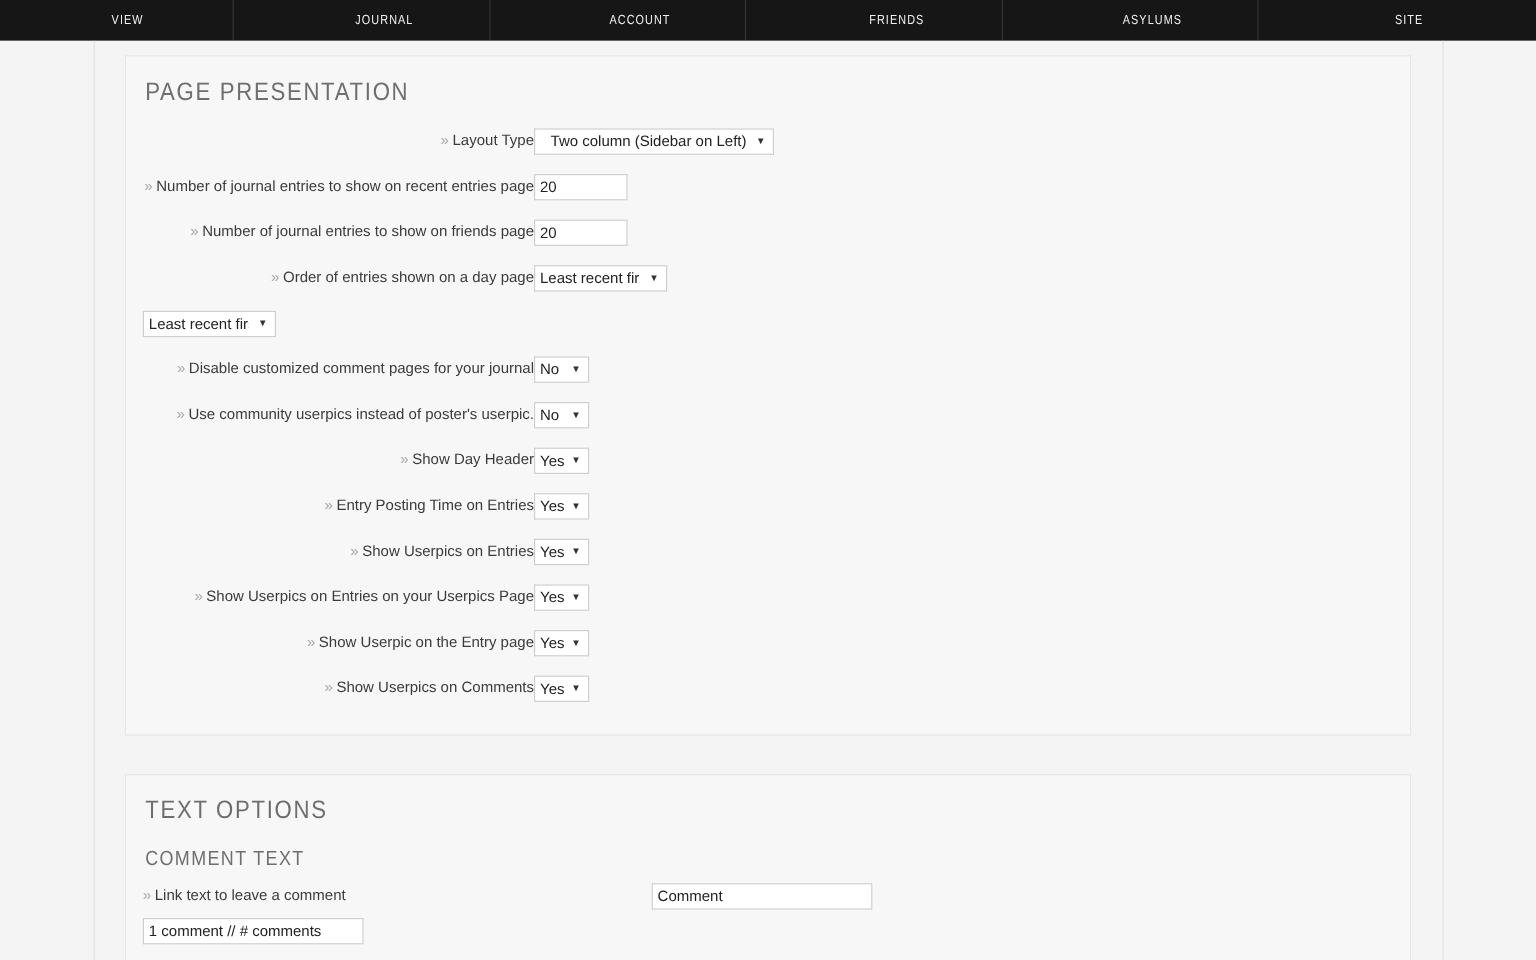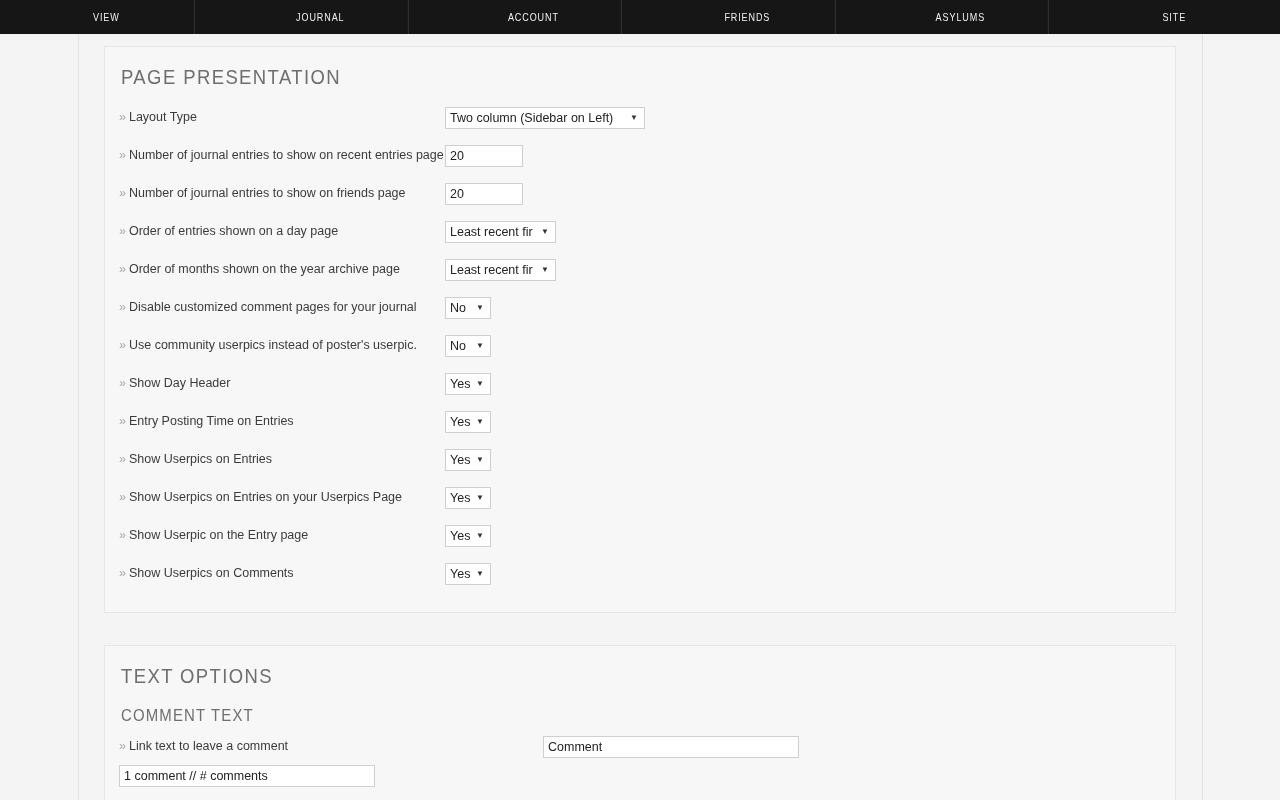--- a/index.html
+++ b/index.html
@@ -100,21 +100,21 @@
     color: #3b3b3b;
     line-height: 16px;
     padding-top: 2px;
     white-space: nowrap;
   }
   .row-label .chev { color: #a9a9a9; margin-right: 3px; }
 
   .ctl-col { display: flex; align-items: flex-start; }
 
   
-  .sec-presentation .row-label { width: 326px; }
+  .sec-presentation .row-label { width: 326px; text-align: right; }
   .sec-text .row-label { width: 424px; }
 
   
   .sel, .txt {
     font-family: "Liberation Sans", sans-serif;
     font-size: 12.5px;
     color: #222;
     background: #ffffff;
     border: 1px solid #cfcfcf;
     height: 22px;
@@ -129,27 +129,27 @@
     cursor: pointer;
     padding-right: 6px;
   }
   .sel .cap { overflow: hidden; white-space: nowrap; }
   .sel .arw {
     font-size: 8px;
     color: #333;
     margin-left: 8px;
     line-height: 1;
   }
-  .sel-wide  { width: 200px; }
+  .sel-wide  { width: 200px; justify-content: flex-end; }
   .sel-med   { width: 111px; }
   .sel-small { width: 46px; }
   .sel-small .arw { margin-left: 5px; }
 
   .txt { width: 78px; }
-  .txt-wide { width: 256px; }
+  .txt-wide { width: 184px; }
 
   .spacer-row { height: 9px; }
 </style>
 </head>
 <body>
 
 <div class="topnav">
   <div class="topnav-item">
       <span>VIEW</span>
     </div>
@@ -224,23 +224,20 @@
           <div class="sel sel-med">
             <span class="cap">Least recent first</span>
             <span class="arw">▼</span>
           </div>
         </div>
       </div>
 
       <div class="spacer-row"></div>
 
       <div class="row">
-        <div class="row-label">
-          <span class="chev">»</span><span>Order of months shown on the year archive page</span>
-        </div>
         <div class="ctl-col">
           <div class="sel sel-med">
             <span class="cap">Least recent first</span>
             <span class="arw">▼</span>
           </div>
         </div>
       </div>
 
       <div class="spacer-row"></div>
 

